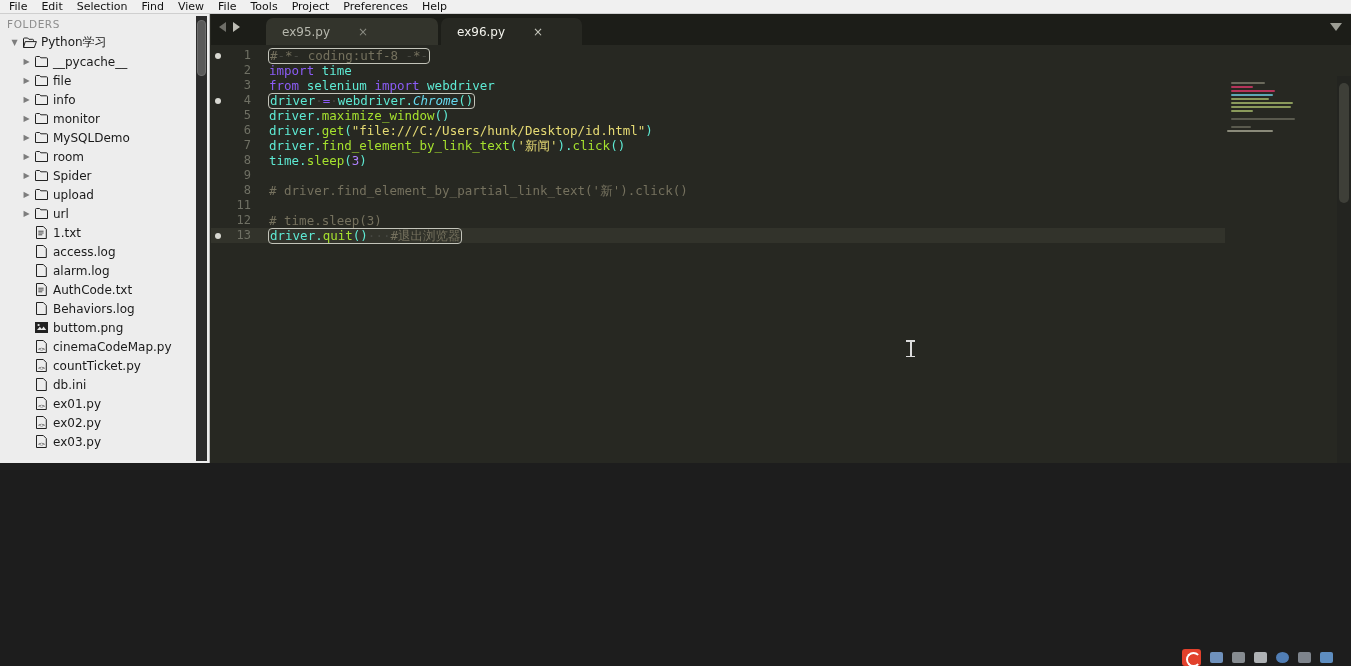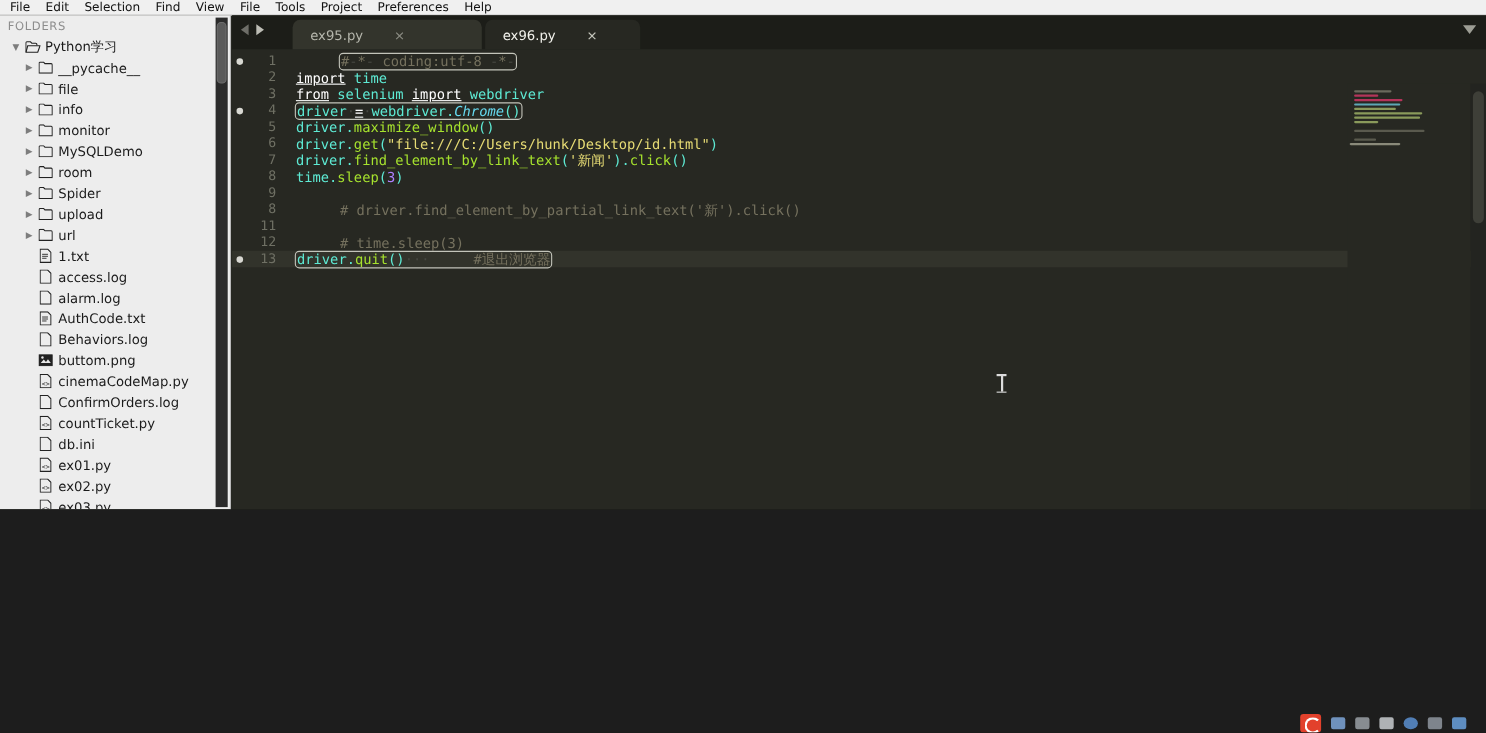--- a/index.html
+++ b/index.html
@@ -206,26 +206,26 @@
   }
   .selbox {
     outline: 1px solid #c3c4ba;
     border-radius: 3px;
     padding: 0 1px;
     display: inline-block;
     line-height: 14px;
   }
 
   
-  .kw  { color: #ffffff; text-decoration: underline; }
+  .kw  { color: #8b5cf6; }
   .str { color: #e6db74; }
   .fn  { color: #a6e22e; }
   .cls { color: #66d9ef; font-style: italic; }
   .num { color: #ae81ff; }
-  .cmt { color: #75715e; margin-left: 40px; }
+  .cmt { color: #75715e; }
   .plain { color: #5eead4; }
   .ws  { color: #464741; }
 
   
   .minimap {
     position: absolute; right: 14px; top: 31px;
     width: 112px; height: 418px;
     background: #272822;
   }
   .mm-line {
@@ -477,28 +477,20 @@
                 <path d="M0.5 0.5 h6.8 l3 3 v9 h-9.8 z" fill="none" stroke="#222" stroke-width="1"></path>
                 <text x="2" y="10.5" font-size="6" fill="#222" font-family="monospace">&lt;&gt;</text>
               </svg>
           </span>
           <span class="lbl">cinemaCodeMap.py</span>
         </div>
         <div class="row depth2b">
           <span class="ico">
             <svg width="11" height="13" viewBox="0 0 11 13">
                 <path d="M0.5 0.5 h6.8 l3 3 v9 h-9.8 z" fill="none" stroke="#222" stroke-width="1"></path>
-              </svg>
-          </span>
-          <span class="lbl">ConfirmOrders.log</span>
-        </div>
-        <div class="row depth2b">
-          <span class="ico">
-            <svg width="11" height="13" viewBox="0 0 11 13">
-                <path d="M0.5 0.5 h6.8 l3 3 v9 h-9.8 z" fill="none" stroke="#222" stroke-width="1"></path>
                 <text x="2" y="10.5" font-size="6" fill="#222" font-family="monospace">&lt;&gt;</text>
               </svg>
           </span>
           <span class="lbl">countTicket.py</span>
         </div>
         <div class="row depth2b">
           <span class="ico">
             <svg width="11" height="13" viewBox="0 0 11 13">
                 <path d="M0.5 0.5 h6.8 l3 3 v9 h-9.8 z" fill="none" stroke="#222" stroke-width="1"></path>
               </svg>

